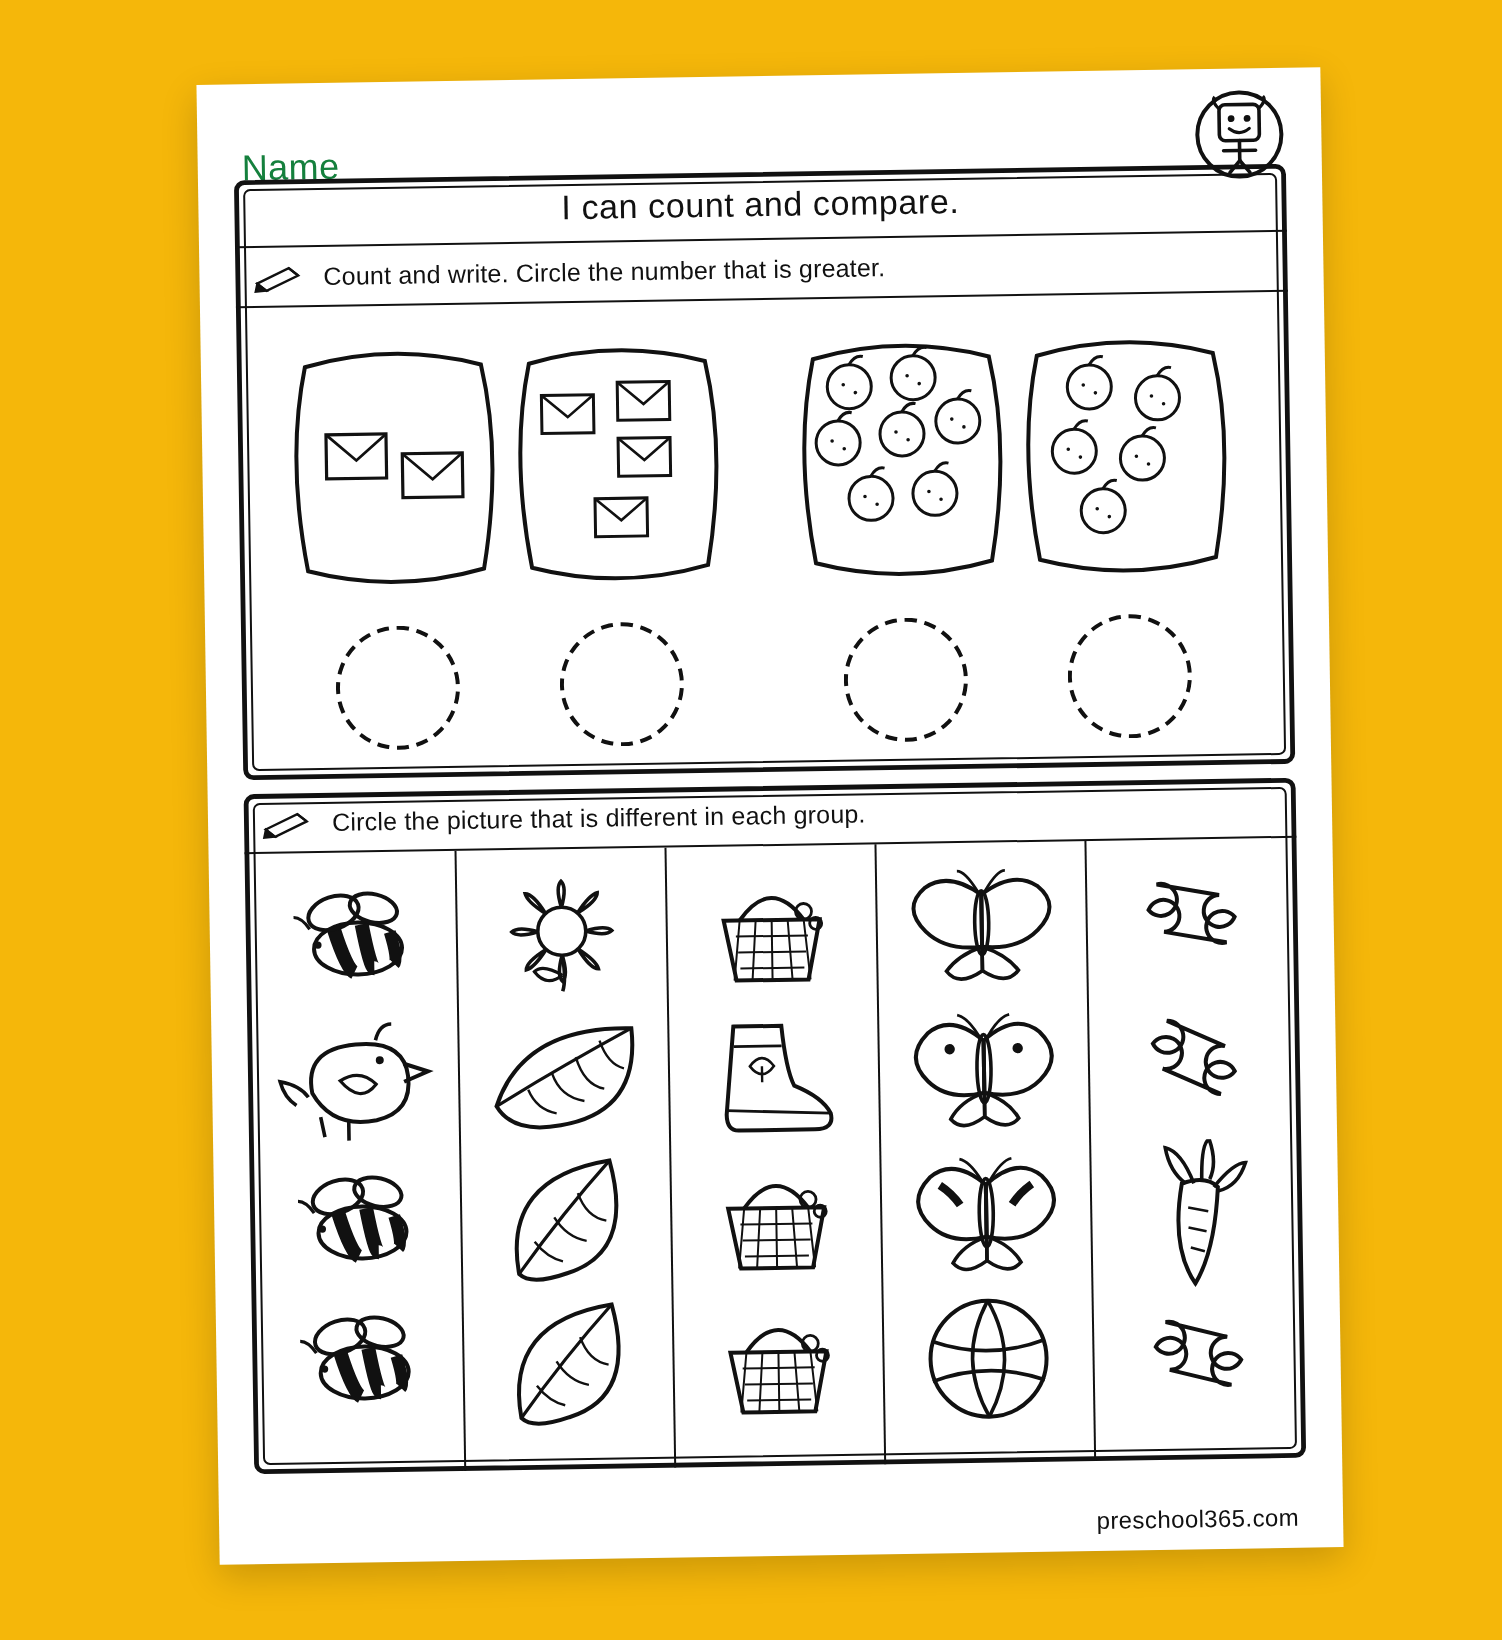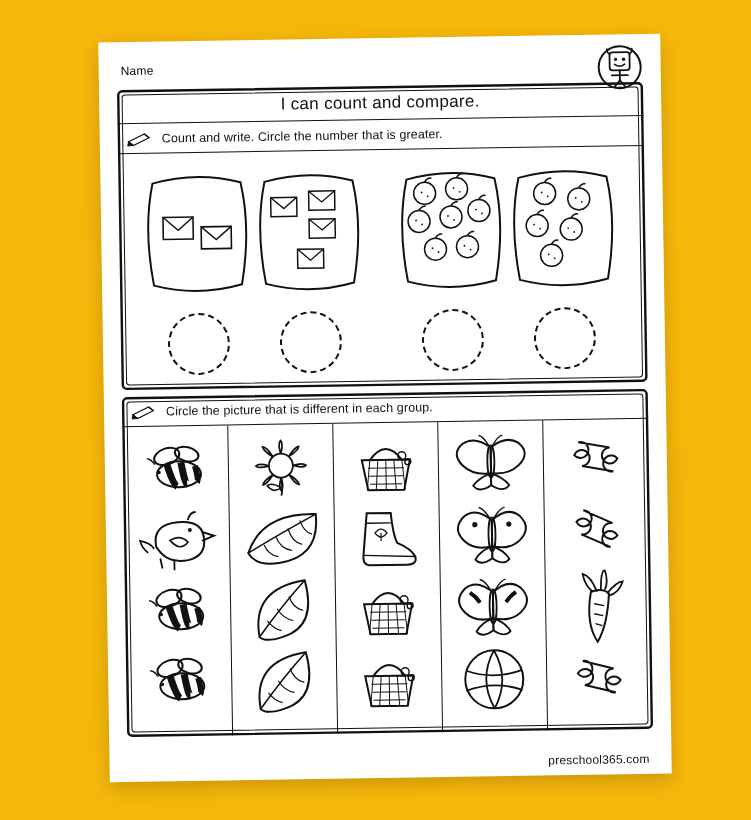--- a/index.html
+++ b/index.html
@@ -30,23 +30,23 @@
     box-shadow: 0 6px 18px rgba(0,0,0,0.18);
   }
   .sheet-inner {
     position: absolute;
     inset: 0;
   }
   
   .name-label {
     position: absolute;
     left: 22px;
-    top: 22px;
-    font-size: 12px;
-    color: #000000;
+    top: 32px;
+    font-size: 18px;
+    color: #15803d;
     letter-spacing: 0.2px;
   }
   
   .logo {
     position: absolute;
     right: 18px;
     top: 10px;
     width: 46px;
     height: 46px;
   }

